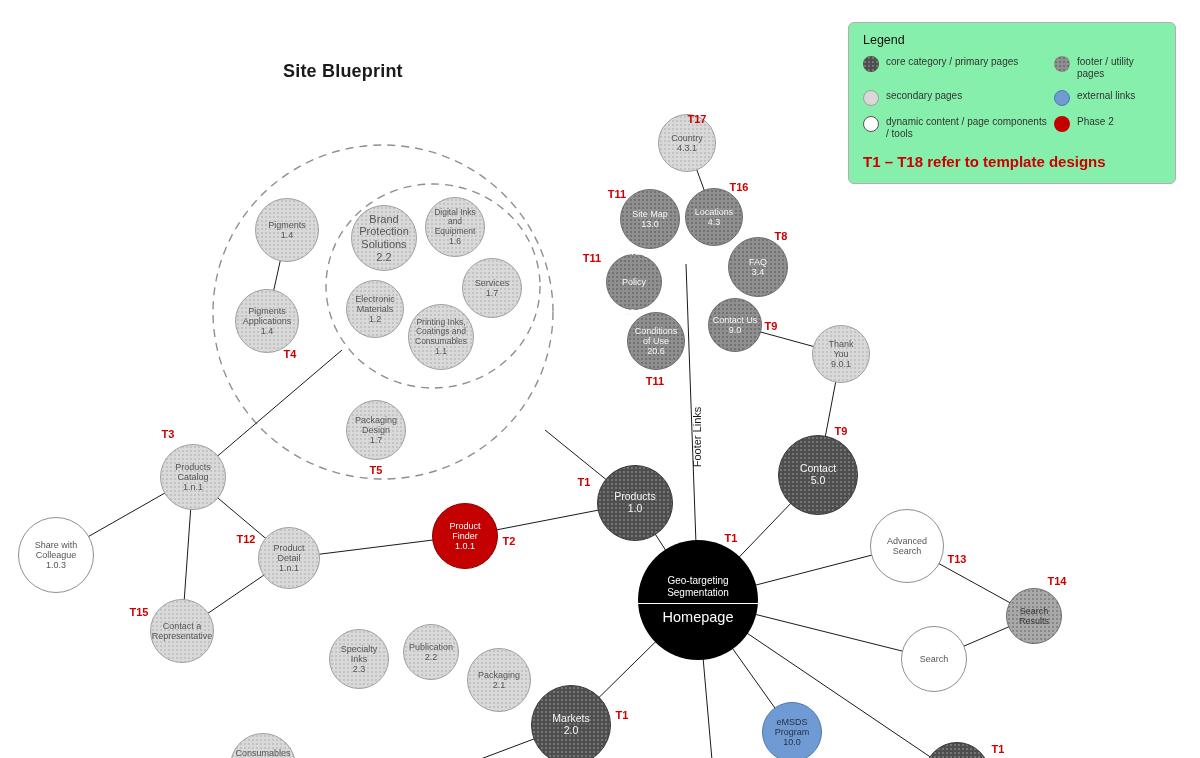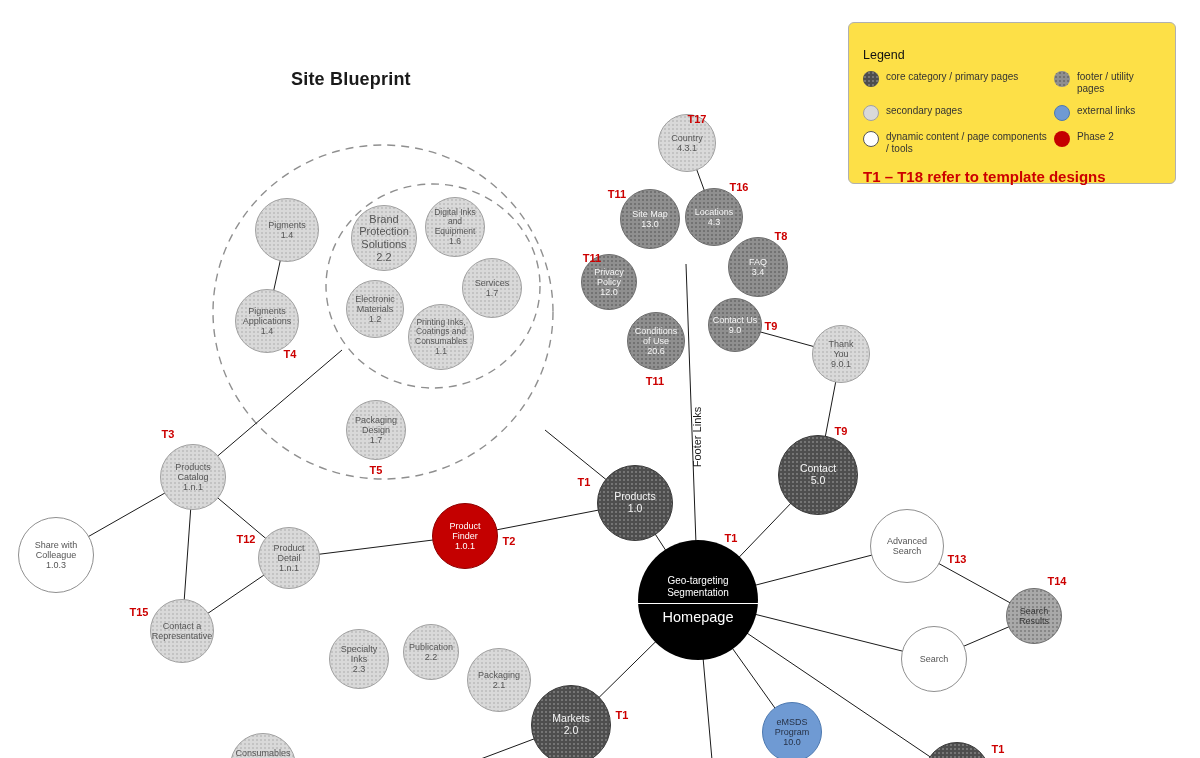--- a/index.html
+++ b/index.html
@@ -7,21 +7,21 @@
     --external:#6f9ad3; --phase2:#c40000; --homepage:#000000;
     --tag:#cc0000; --line:#1a1a1a;
   }
   body{margin:0;background:#fff;}
   .stage{position:relative;width:1200px;height:758px;overflow:hidden;background:#fff;
          font-family:"Liberation Sans","DejaVu Sans",sans-serif;}
   #edges-svg{position:absolute;left:0;top:0;width:1200px;height:758px;}
   .cluster{fill:none;stroke:#8f8f8f;stroke-width:1.4;stroke-dasharray:8 6;}
   .edge{stroke:var(--line);stroke-width:1;}
   #nodes-layer{position:absolute;left:0;top:0;width:1200px;height:758px;}
-  .page-title{position:absolute;left:283px;top:61px;margin:8px;font-size:18px;font-weight:bold;
+  .page-title{position:absolute;left:283px;top:61px;margin:0;font-size:18px;font-weight:bold;
               color:#1a1a1a;letter-spacing:.2px;}
   .node{position:absolute;border-radius:50%;display:flex;flex-direction:column;align-items:center;
         justify-content:center;text-align:center;font-size:9px;line-height:1.14;box-sizing:border-box;}
   .nl{white-space:nowrap;}
   .node.secondary{background-color:var(--secondary);color:#555;border:1px solid #a0a0a0;
         background-image:radial-gradient(rgba(0,0,0,.10) 1px, transparent 1.4px);background-size:4px 4px;}
   .node.core{background-color:var(--core);color:#f4f4f4;border:1px solid #3a3a3a;
         background-image:radial-gradient(rgba(255,255,255,.22) 1px, transparent 1.4px);background-size:4px 4px;}
   .node.footer{background-color:var(--footer);color:#f6f6f6;border:1px solid #6d6d6d;
         background-image:radial-gradient(rgba(0,0,0,.20) 1px, transparent 1.4px);background-size:4px 4px;}
@@ -29,22 +29,22 @@
   .node.external{background-color:var(--external);color:#273247;border:1px solid #4d79b0;}
   .node.phase2{background-color:var(--phase2);color:#fff;border:1px solid #8e0000;}
   .node.homepage{background-color:var(--homepage);color:#fff;border:none;}
   .hp-top{font-size:10px;line-height:1.25;}
   .hp-divider{width:100%;height:1px;background:#fff;margin:3px 0 5px;}
   .hp-bottom{font-size:14.5px;}
   .tag{position:absolute;transform:translate(-50%,-50%);font-size:11px;font-weight:bold;
        color:var(--tag);white-space:nowrap;}
   .footer-links{position:absolute;left:697px;top:437px;transform:translate(-50%,-50%) rotate(-90deg);
        font-size:11px;color:#1a1a1a;white-space:nowrap;}
-  .legend{position:absolute;left:848px;top:22px;width:328px;height:162px;background:#fde047;
-       border:1px solid #b0b0b0;border-radius:6px;padding:25px 14px;box-sizing:border-box;}
+  .legend{position:absolute;left:848px;top:22px;width:328px;height:162px;background:#86efac;
+       border:1px solid #b0b0b0;border-radius:6px;padding:10px 14px;box-sizing:border-box;}
   .legend-title{font-size:12.5px;color:#111;margin-bottom:9px;}
   .legend-grid{display:grid;grid-template-columns:185px 1fr;row-gap:10px;column-gap:6px;align-items:start;}
   .legend-item{display:flex;align-items:flex-start;gap:7px;font-size:10px;color:#333;line-height:1.2;}
   .sw{width:16px;height:16px;border-radius:50%;flex:0 0 auto;box-sizing:border-box;}
   .sw-core{background-color:var(--core);background-image:radial-gradient(rgba(255,255,255,.22) 1px, transparent 1.4px);background-size:4px 4px;}
   .sw-footer{background-color:var(--footer);background-image:radial-gradient(rgba(0,0,0,.20) 1px, transparent 1.4px);background-size:4px 4px;}
   .sw-secondary{background-color:var(--secondary);border:1px solid #a0a0a0;}
   .sw-external{background-color:var(--external);border:1px solid #4d79b0;}
   .sw-dynamic{background:#fff;border:1px solid #555;}
   .sw-phase2{background-color:var(--phase2);}
@@ -96,21 +96,21 @@
       <div class="node footer" style="left: 685px; top: 188px; height: 58px; width: 58px;">
         <div class="nl">Locations</div>
         <div class="nl">4.3</div>
       </div>
       <span class="tag" style="left: 739px; top: 187px;">T16</span>
       <div class="node footer" style="left: 728px; top: 237px; height: 60px; width: 60px;">
         <div class="nl">FAQ</div>
         <div class="nl">3.4</div>
       </div>
       <span class="tag" style="left: 781px; top: 236px;">T8</span>
-      <div class="node footer" style="left: 581px; top: 254px; height: 56px; width: 56px;">
+      <div class="node footer" style="left: 606px; top: 254px; height: 56px; width: 56px; gap: 20px;">
         <div class="nl">Privacy</div>
         <div class="nl">Policy</div>
         <div class="nl">12.0</div>
       </div>
       <span class="tag" style="left: 592px; top: 258px;">T11</span>
       <div class="node footer" style="left: 708px; top: 298px; height: 54px; width: 54px;">
         <div class="nl">Contact Us</div>
         <div class="nl">9.0</div>
       </div>
       <span class="tag" style="left: 771px; top: 326px;">T9</span>

